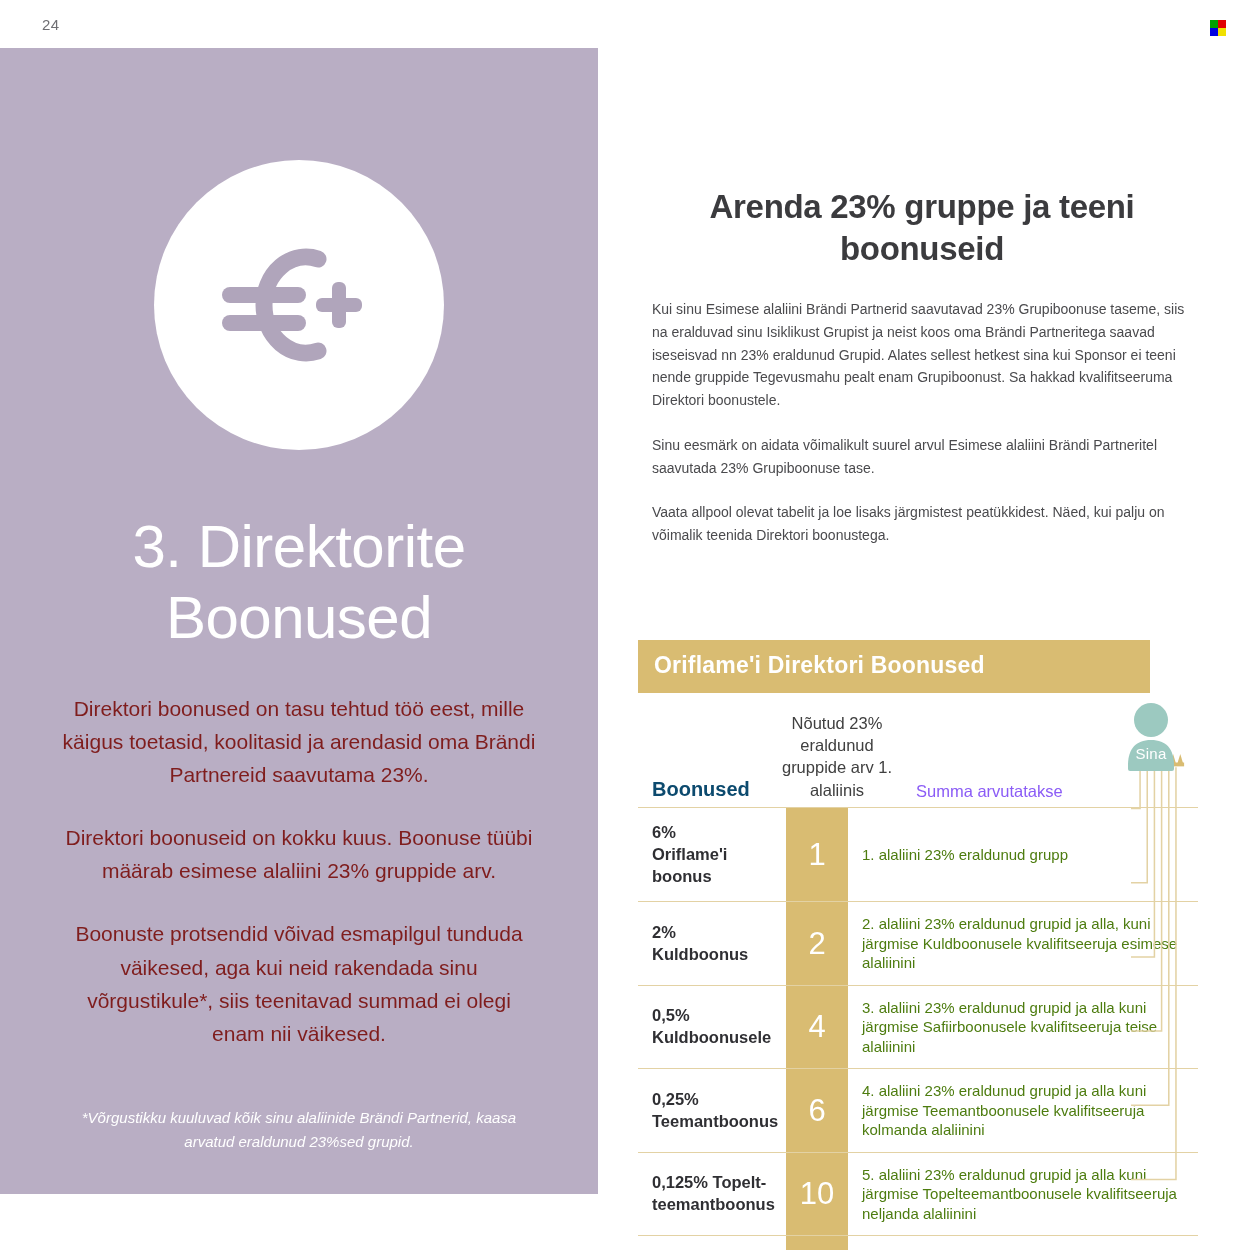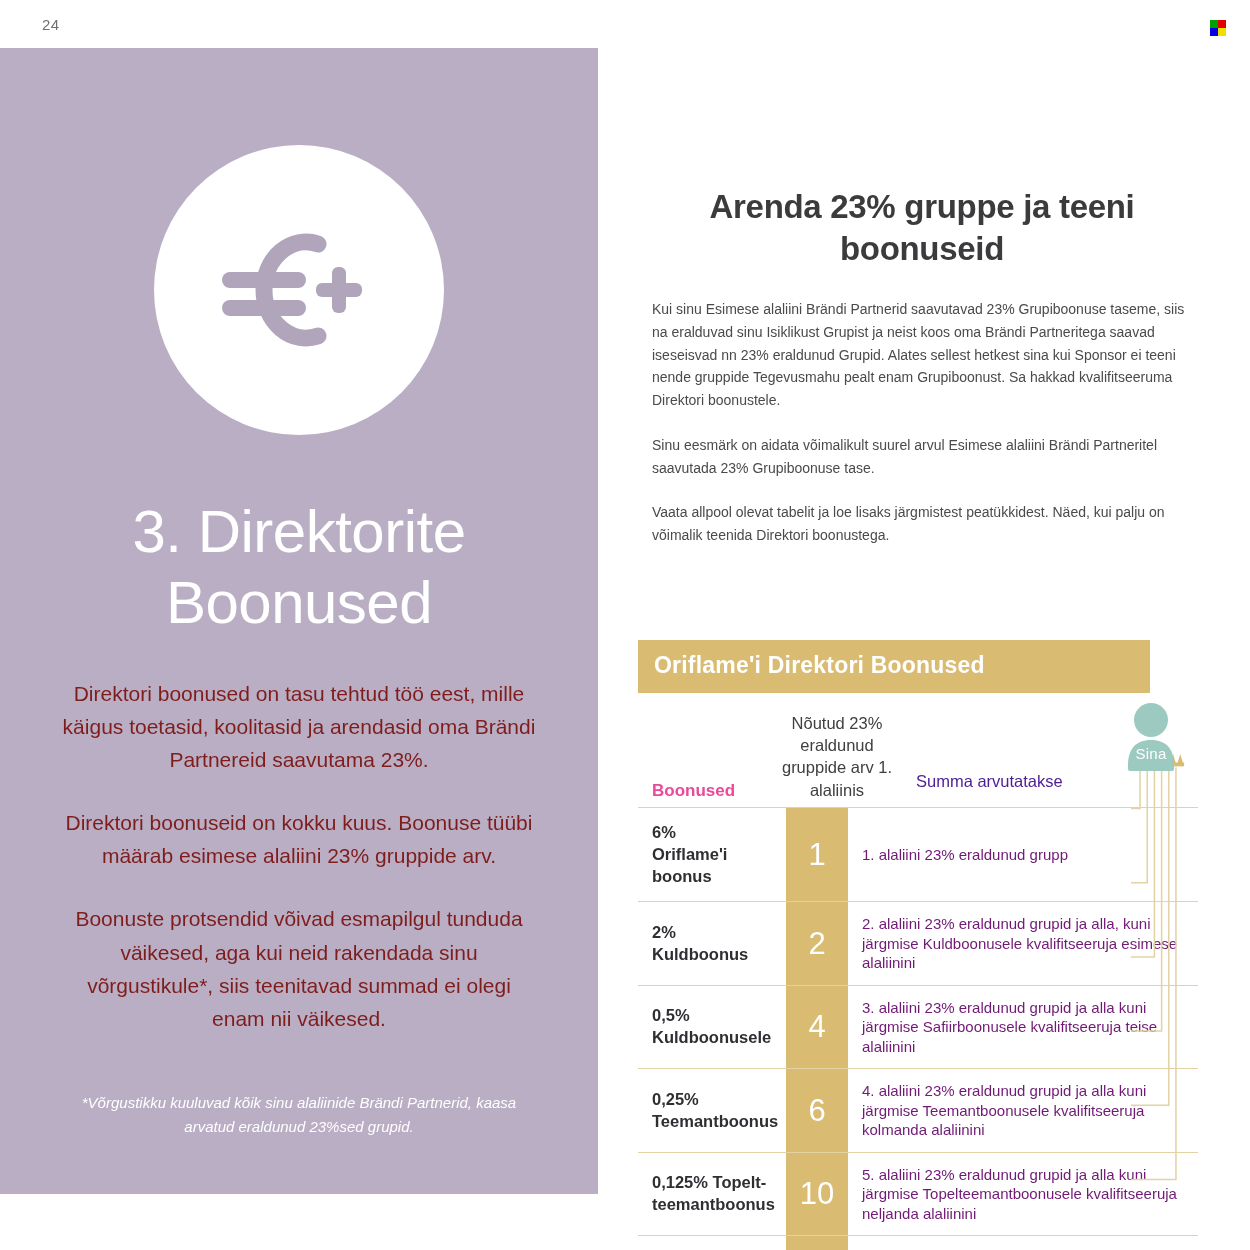--- a/index.html
+++ b/index.html
@@ -39,21 +39,21 @@
   .reg-q4 { background: #f0e000; }
 
   
   .purple-panel {
     position: absolute;
     left: 0;
     top: 48px;
     width: 598px;
     height: 1146px;
     background: #b9aec4;
-    padding: 1px 58px;
+    padding: 16px 58px;
     text-align: center;
     color: #ffffff;
   }
 
   .euro-badge {
     width: 290px;
     height: 290px;
     border-radius: 50%;
     background: #ffffff;
     margin: 96px auto 0 auto;
@@ -134,40 +134,40 @@
 
   .col-head {
     position: relative;
     height: 108px;
     margin-top: 6px;
   }
   .ch-boonused {
     position: absolute;
     left: 14px;
     bottom: 6px;
-    font-size: 17px;
+    font-size: 20px;
     font-weight: 700;
-    color: #ec4899;
+    color: #0c4a6e;
   }
   .ch-groups {
     position: absolute;
     left: 134px;
     bottom: 6px;
     width: 130px;
     text-align: center;
     font-size: 16.5px;
     line-height: 1.35;
     color: #404040;
   }
   .ch-summa {
     position: absolute;
     left: 278px;
-    bottom: 16px;
+    bottom: 6px;
     font-size: 16.5px;
-    color: #4c1d95;
+    color: #8b5cf6;
   }
 
   .rows {
     position: relative;
     border-top: 1.5px solid #e3d2a4;
   }
 
   .trow {
     position: relative;
     display: flex;
@@ -200,21 +200,21 @@
     display: flex;
     align-items: center;
     justify-content: center;
   }
 
   .cell-desc {
     flex: 1 1 auto;
     padding: 12px 14px 12px 14px;
     font-size: 15px;
     line-height: 1.3;
-    color: #701a75;
+    color: #4d7c0f;
     font-weight: 300;
     display: flex;
     align-items: center;
   }
 
   
   .connectors {
     position: absolute;
     left: 493px;
     top: 112px;

